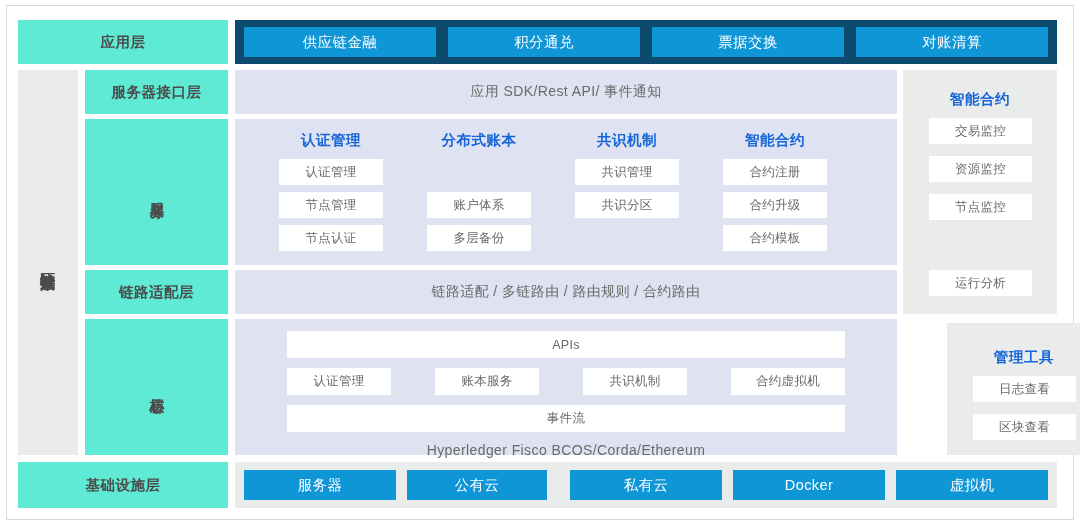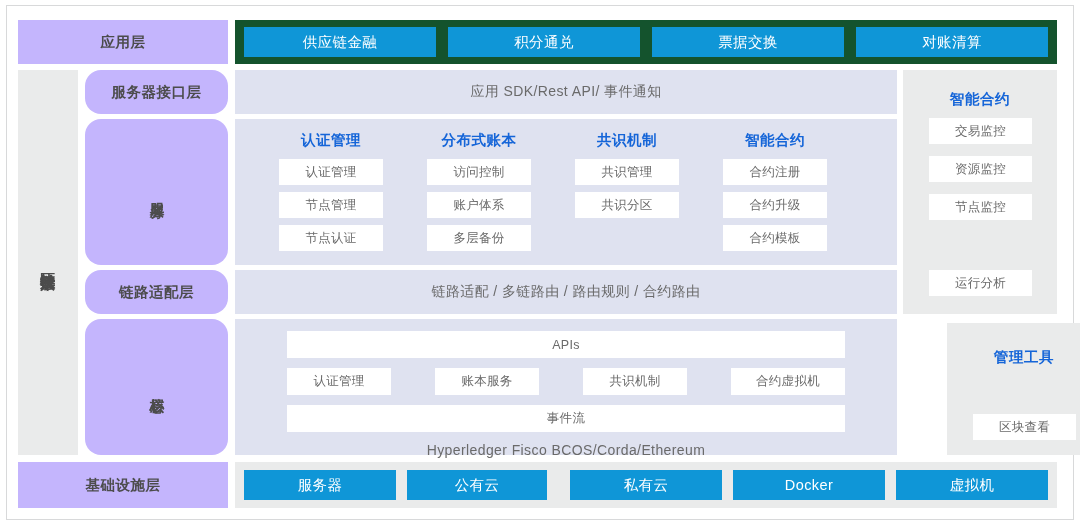--- a/index.html
+++ b/index.html
@@ -27,21 +27,21 @@
     top: 5px;
     width: 1068px;
     height: 515px;
     box-sizing: border-box;
     border: 1px solid #d8d9da;
     background: #ffffff;
   }
 
   
   .gray-box {
-    background: #c4b5fd;
+    background: #5eead4;
     color: #4c4c4c;
     display: flex;
     align-items: center;
     justify-content: center;
     box-sizing: border-box;
     font-size: 14.5px;
     font-weight: 700;
     letter-spacing: .5px;
   }
   .lav-panel {
@@ -90,34 +90,34 @@
   .panel-head {
     color: #1565d8;
     font-size: 14.5px;
     font-weight: 700;
     text-align: center;
     letter-spacing: .6px;
   }
 
   
   .r1-label { position: absolute; left: 18px;  top: 20px; width: 210px; height: 44px; }
-  .r1-strip { position: absolute; left: 235px; top: 20px; width: 822px; height: 44px; background:#14532d; }
+  .r1-strip { position: absolute; left: 235px; top: 20px; width: 822px; height: 44px; background:#0c4a6e; }
   .r1-strip .blue-btn { position: absolute; top: 7px; height: 30px; }
 
   
   .leftcol {
     position: absolute; left: 18px; top: 70px; width: 60px; height: 385px;
     background:#eaebeb; color:#4c4c4c;
     display:flex; align-items:center; justify-content:center;
     font-size: 15px; font-weight: 700; line-height: 1.55; letter-spacing:1px;
     writing-mode: vertical-rl; text-orientation: upright;
   }
 
   
-  .lcell { position: absolute; left: 85px; width: 143px; border-radius: 16px; }
+  .lcell { position: absolute; left: 85px; width: 143px; }
   .lcell.vert {
     writing-mode: vertical-rl; text-orientation: upright;
     line-height: 1.6; letter-spacing: 1px; font-size: 14.5px;
   }
 
   
   .cpanel { position: absolute; left: 235px; width: 662px; }
 
   
   .svc-col { position: absolute; width: 152px; }
@@ -171,21 +171,20 @@
 
     <div class="svc-col" style="left:20px; top:0; height:146px;">
       <div class="col-head svc-head">认证管理</div>
       <div class="white-cell svc-cell" style="left:24px; top:40px;">认证管理</div>
       <div class="white-cell svc-cell" style="left:24px; top:73px;">节点管理</div>
       <div class="white-cell svc-cell" style="left:24px; top:106px;">节点认证</div>
     </div>
 
     <div class="svc-col" style="left:168px; top:0; height:146px;">
       <div class="col-head svc-head">分布式账本</div>
-      <div class="white-cell svc-cell" style="left:24px; top:40px;">访问控制</div>
       <div class="white-cell svc-cell" style="left:24px; top:73px;">账户体系</div>
       <div class="white-cell svc-cell" style="left:24px; top:106px;">多层备份</div>
     </div>
 
     <div class="svc-col" style="left:316px; top:0; height:146px;">
       <div class="col-head svc-head">共识机制</div>
       <div class="white-cell svc-cell" style="left:24px; top:40px;">共识管理</div>
       <div class="white-cell svc-cell" style="left:24px; top:73px;">共识分区</div>
     </div>
 
@@ -221,20 +220,21 @@
   <div class="rpanel" style="top:70px; height:244px;">
     <div class="panel-head" style="top:20px;">智能合约</div>
     <div class="white-cell ritem" style="top:48px;">交易监控</div>
     <div class="white-cell ritem" style="top:86px;">资源监控</div>
     <div class="white-cell ritem" style="top:124px;">节点监控</div>
     <div class="white-cell ritem" style="top:200px;">运行分析</div>
   </div>
 
   <div class="rpanel" style="top:323px; height:132px;margin-left:44px;">
     <div class="panel-head" style="top:25px;">管理工具</div>
+    <div class="white-cell ritem" style="top:53px;">日志查看</div>
     <div class="white-cell ritem" style="top:91px;">区块查看</div>
   </div>
 
   <div class="gray-box r9-label">基础设施层</div>
 
   <div class="r9-strip">
     <div class="blue-btn" style="left:9px;  width:152px;">服务器</div>
     <div class="blue-btn" style="left:172px;width:140px;">公有云</div>
     <div class="blue-btn" style="left:335px;width:152px;">私有云</div>
     <div class="blue-btn" style="left:498px;width:152px;">Docker</div>

